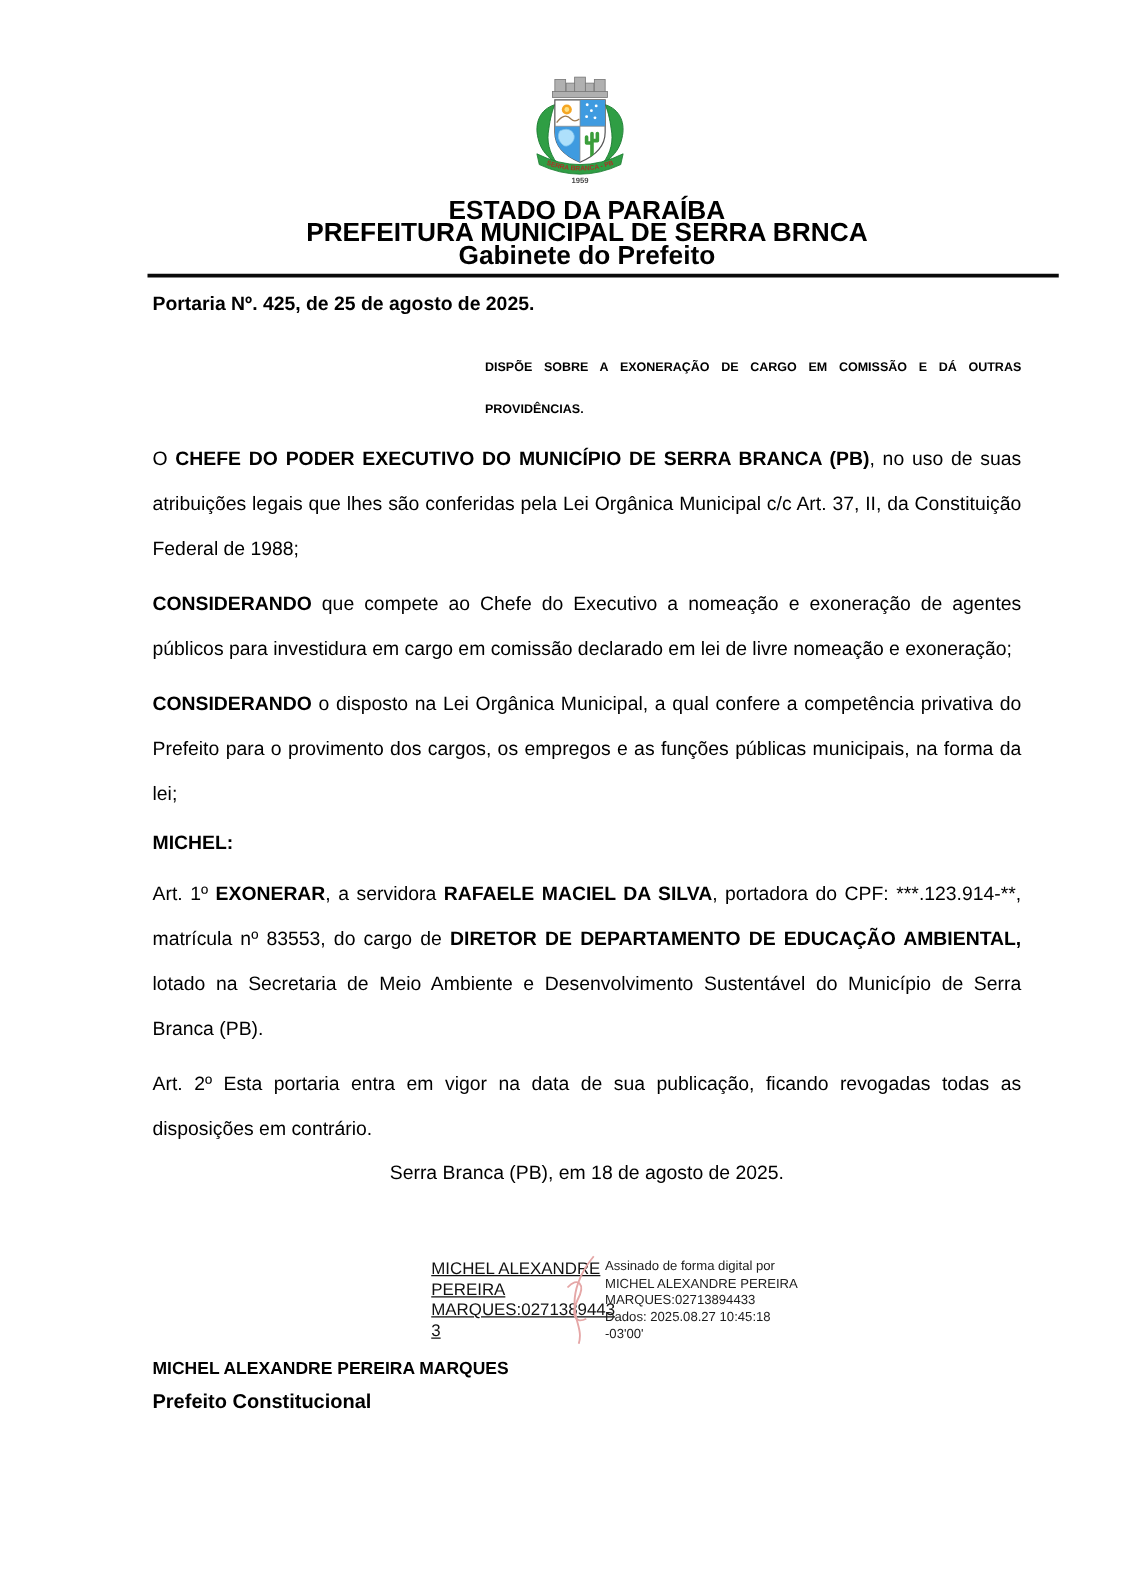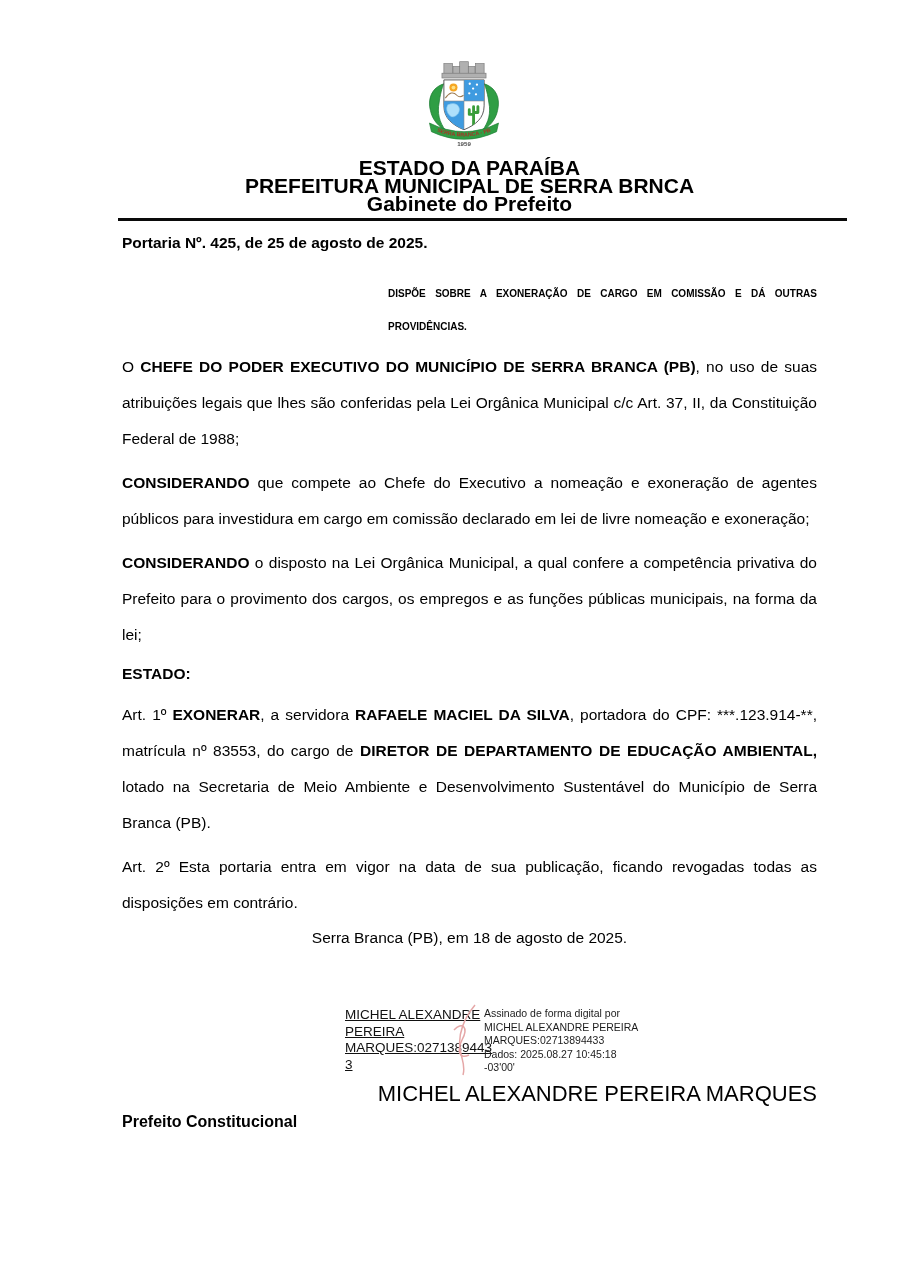--- a/index.html
+++ b/index.html
@@ -55,21 +55,21 @@
     position:absolute; left:345px; top:1007px; width:168px;
     font-size:13.5px; line-height:16.5px; white-space:pre-line; color:#111;text-decoration:underline;
   }
   .sig-flourish { position:absolute; left:449px; top:1002px; }
   .sig-right {
     position:absolute; left:484px; top:1007px; width:172px;
     font-size:10.5px; line-height:13.6px; white-space:pre-line; color:#1c1c1c;
   }
   .sig-name {
     position:absolute; left:122px; top:1084px; width:695px;
-    text-align:right; font-weight:normal; font-size:22px; line-height:20px;
+    text-align:left; font-weight:bold; font-size:14px; line-height:20px;
   }
   .sig-role {
     position:absolute; left:122px; top:1112px; width:695px;
     text-align:left; font-weight:bold; font-size:16px; line-height:20px;
   }
 </style>
 </head>
 <body>
 
 <div class="page">
@@ -143,21 +143,21 @@
     <div class="portaria-title">Portaria Nº. 425, de 25 de agosto de 2025.</div>
 
     <div class="ementa">DISPÕE SOBRE A EXONERAÇÃO DE CARGO EM COMISSÃO E DÁ OUTRAS PROVIDÊNCIAS.</div>
 
     <p class="body-par first-par"><span>O </span><span class="b">CHEFE DO PODER EXECUTIVO DO MUNICÍPIO DE SERRA BRANCA (PB)</span><span>, no uso de suas atribuições legais que lhes são conferidas pela Lei Orgânica Municipal c/c Art. 37, II, da Constituição Federal de 1988;</span></p>
 
     <p class="body-par"><span class="b">CONSIDERANDO</span><span> que compete ao Chefe do Executivo a nomeação e exoneração de agentes públicos para investidura em cargo em comissão declarado em lei de livre nomeação e exoneração;</span></p>
 
     <p class="body-par"><span class="b">CONSIDERANDO</span><span> o disposto na Lei Orgânica Municipal, a qual confere a competência privativa do Prefeito para o provimento dos cargos, os empregos e as funções públicas municipais, na forma da lei;</span></p>
 
-    <div class="resolve">ESTADO:</div>
+    <div class="resolve">MICHEL:</div>
 
     <p class="body-par art1"><span>Art. 1º </span><span class="b">EXONERAR</span><span>, a servidora </span><span class="b">RAFAELE MACIEL DA SILVA</span><span>, portadora do CPF: ***.123.914-**, matrícula nº 83553, do cargo de </span><span class="b">DIRETOR DE DEPARTAMENTO DE EDUCAÇÃO AMBIENTAL,</span><span> lotado na Secretaria de Meio Ambiente e Desenvolvimento Sustentável do Município de Serra Branca (PB).</span></p>
 
     <p class="body-par art2">Art. 2º Esta portaria entra em vigor na data de sua publicação, ficando revogadas todas as disposições em contrário.</p>
 
     <div class="dateline">Serra Branca (PB), em 18 de agosto de 2025.</div>
   </div>
 
   <div class="sig-left">MICHEL ALEXANDRE
 PEREIRA

